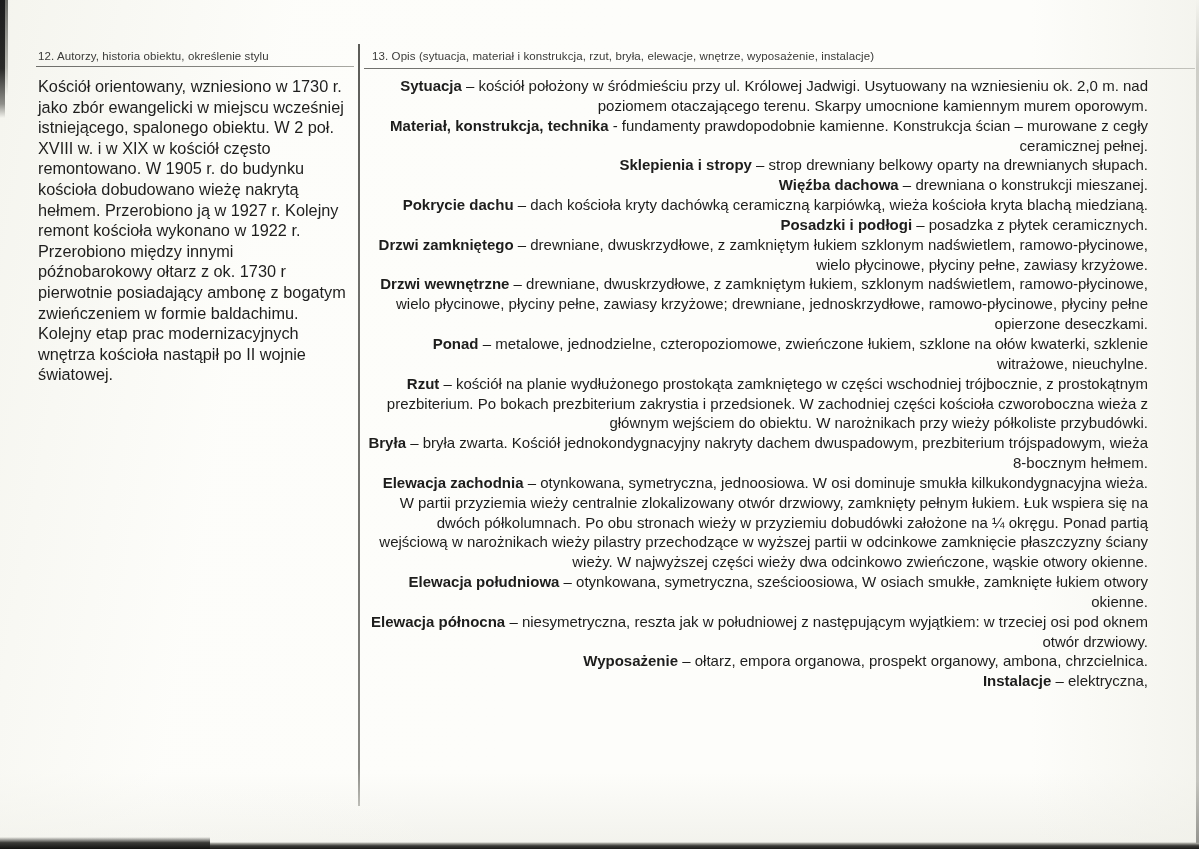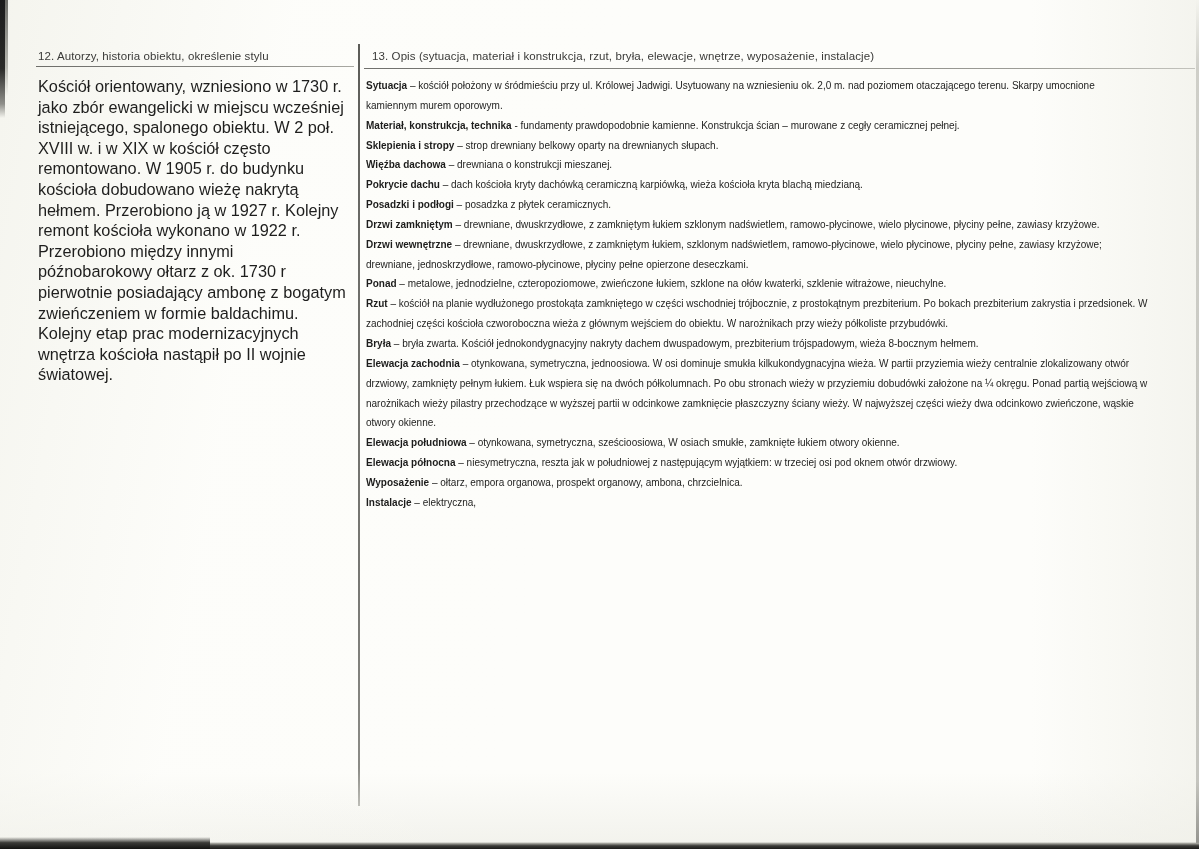--- a/index.html
+++ b/index.html
@@ -113,24 +113,24 @@
     color: #1e1e1d;
   }
   .col-left p { margin: 0; }
 
   
   .col-right {
     position: absolute;
     left: 366px;
     top: 76px;
     width: 782px;
-    font-size: 10px;
+    font-size: 15px;
     line-height: 19.85px;
     color: #1d1d1c;
-    text-align: left;
+    text-align: right;
   }
   .col-right .entry { margin: 0; }
   .col-right .term { font-weight: bold; }
 </style>
 </head>
 <body>
 
 <div class="page">
 
   <div class="scan-tone"></div>
@@ -152,21 +152,21 @@
     <p>Kościół orientowany, wzniesiono w 1730 r. jako zbór ewangelicki w miejscu wcześniej istniejącego, spalonego obiektu. W 2 poł. XVIII w. i w XIX w kościół często remontowano. W 1905 r. do budynku kościoła dobudowano wieżę nakrytą hełmem. Przerobiono ją w 1927 r. Kolejny remont kościoła wykonano w 1922 r. Przerobiono między innymi późnobarokowy ołtarz z ok. 1730 r pierwotnie posiadający ambonę z bogatym zwieńczeniem w formie baldachimu.  Kolejny etap prac modernizacyjnych wnętrza kościoła nastąpił po II wojnie światowej.</p>
   </div>
 
   <div class="col-right" id="field13-body">
       <p class="entry"><span class="term">Sytuacja</span><span class="text"> – kościół położony w śródmieściu przy ul. Królowej Jadwigi. Usytuowany na wzniesieniu ok. 2,0 m. nad poziomem otaczającego terenu. Skarpy umocnione kamiennym murem oporowym.</span></p>
       <p class="entry"><span class="term">Materiał, konstrukcja, technika</span><span class="text"> - fundamenty prawdopodobnie kamienne. Konstrukcja ścian – murowane z cegły ceramicznej pełnej.</span></p>
       <p class="entry"><span class="term">Sklepienia i stropy</span><span class="text"> – strop drewniany belkowy oparty na drewnianych słupach.</span></p>
       <p class="entry"><span class="term">Więźba dachowa</span><span class="text"> – drewniana o konstrukcji mieszanej.</span></p>
       <p class="entry"><span class="term">Pokrycie dachu</span><span class="text"> – dach kościoła kryty dachówką ceramiczną karpiówką, wieża kościoła kryta blachą miedzianą.</span></p>
       <p class="entry"><span class="term">Posadzki i podłogi</span><span class="text"> – posadzka z płytek ceramicznych.</span></p>
-      <p class="entry"><span class="term">Drzwi zamkniętym</span><span class="text"> – drewniane, dwuskrzydłowe, z zamkniętym łukiem szklonym nadświetlem, ramowo-płycinowe, wielo płycinowe, płyciny pełne, zawiasy krzyżowe.</span></p>
+      <p class="entry"><span class="term">Drzwi zamkniętego</span><span class="text"> – drewniane, dwuskrzydłowe, z zamkniętym łukiem szklonym nadświetlem, ramowo-płycinowe, wielo płycinowe, płyciny pełne, zawiasy krzyżowe.</span></p>
       <p class="entry"><span class="term">Drzwi wewnętrzne</span><span class="text"> – drewniane, dwuskrzydłowe, z zamkniętym łukiem, szklonym nadświetlem, ramowo-płycinowe, wielo płycinowe, płyciny pełne, zawiasy krzyżowe; drewniane, jednoskrzydłowe, ramowo-płycinowe, płyciny pełne opierzone deseczkami.</span></p>
       <p class="entry"><span class="term">Ponad</span><span class="text"> – metalowe, jednodzielne, czteropoziomowe, zwieńczone łukiem, szklone na ołów kwaterki, szklenie witrażowe, nieuchylne.</span></p>
       <p class="entry"><span class="term">Rzut</span><span class="text"> – kościół na planie wydłużonego prostokąta zamkniętego w części wschodniej trójbocznie, z prostokątnym prezbiterium. Po bokach prezbiterium zakrystia i przedsionek. W zachodniej części kościoła czworoboczna wieża z głównym wejściem do obiektu. W narożnikach przy wieży półkoliste przybudówki.</span></p>
       <p class="entry"><span class="term">Bryła</span><span class="text"> – bryła zwarta. Kościół jednokondygnacyjny nakryty dachem dwuspadowym, prezbiterium trójspadowym, wieża 8-bocznym hełmem.</span></p>
       <p class="entry"><span class="term">Elewacja zachodnia</span><span class="text"> – otynkowana, symetryczna, jednoosiowa. W osi dominuje smukła kilkukondygnacyjna wieża. W partii przyziemia wieży centralnie zlokalizowany otwór drzwiowy, zamknięty pełnym łukiem. Łuk wspiera się na dwóch półkolumnach. Po obu stronach wieży w przyziemiu dobudówki założone na ¼ okręgu. Ponad partią wejściową w narożnikach wieży pilastry przechodzące w wyższej partii w odcinkowe zamknięcie płaszczyzny ściany wieży. W najwyższej części wieży dwa odcinkowo zwieńczone, wąskie otwory okienne.</span></p>
       <p class="entry"><span class="term">Elewacja południowa</span><span class="text"> – otynkowana, symetryczna, sześcioosiowa, W osiach smukłe, zamknięte łukiem otwory okienne.</span></p>
       <p class="entry"><span class="term">Elewacja północna</span><span class="text"> – niesymetryczna, reszta jak w południowej z następującym wyjątkiem: w trzeciej osi pod oknem otwór drzwiowy.</span></p>
       <p class="entry"><span class="term">Wyposażenie</span><span class="text"> – ołtarz, empora organowa, prospekt organowy, ambona, chrzcielnica.</span></p>
       <p class="entry"><span class="term">Instalacje</span><span class="text"> – elektryczna,</span></p>
     </div>

